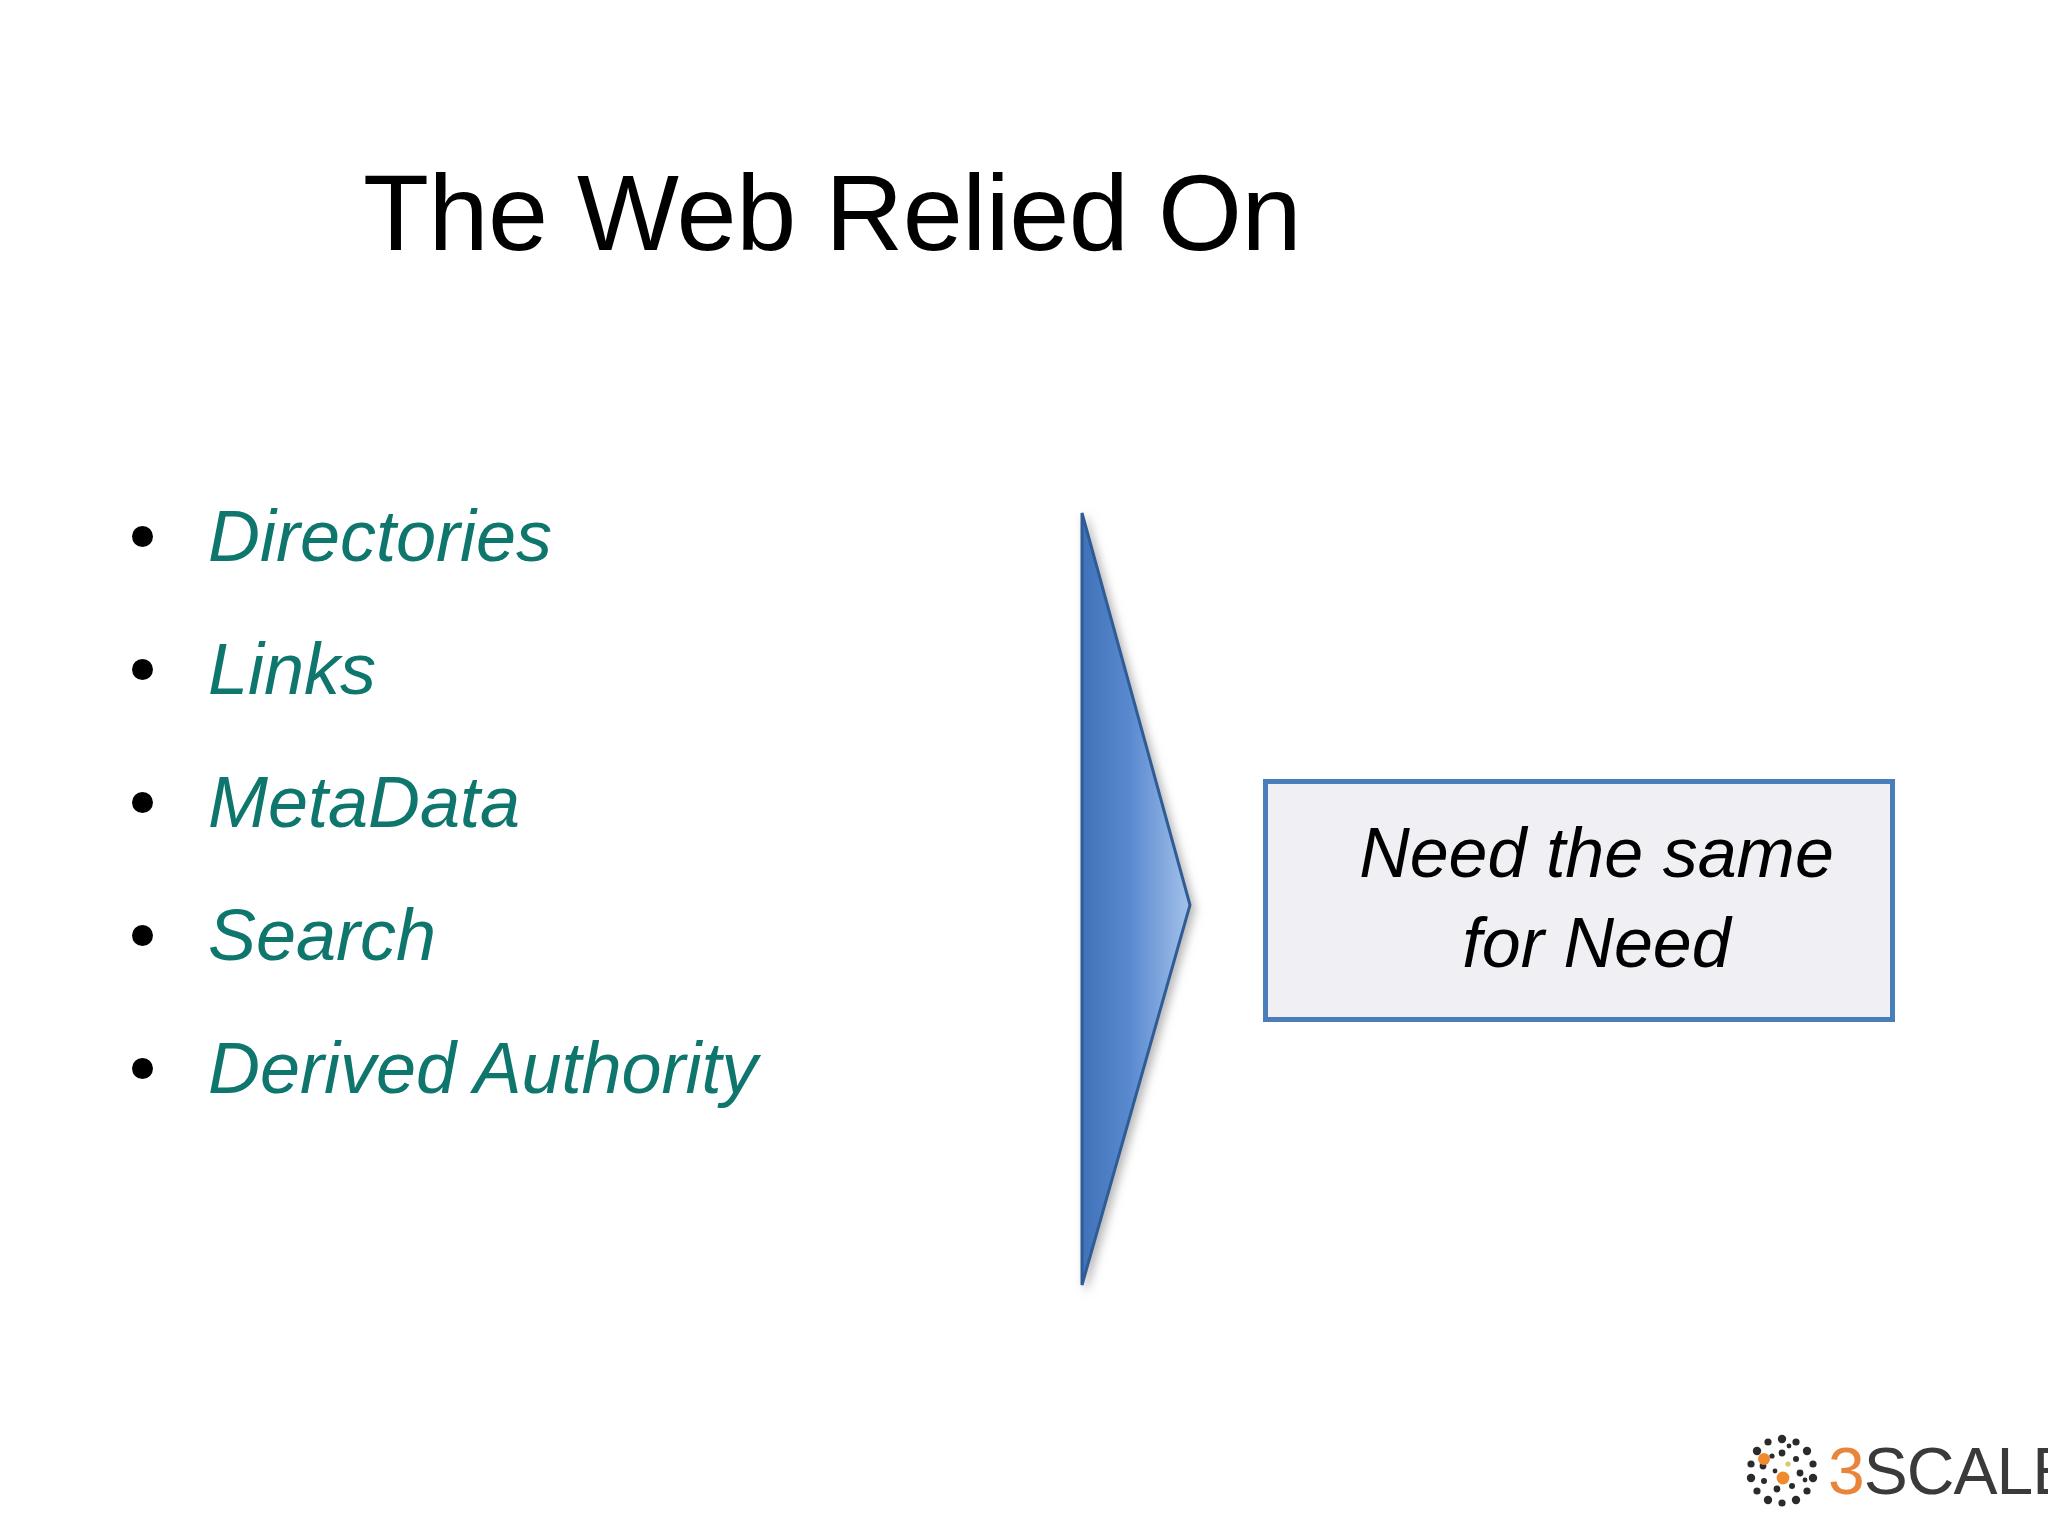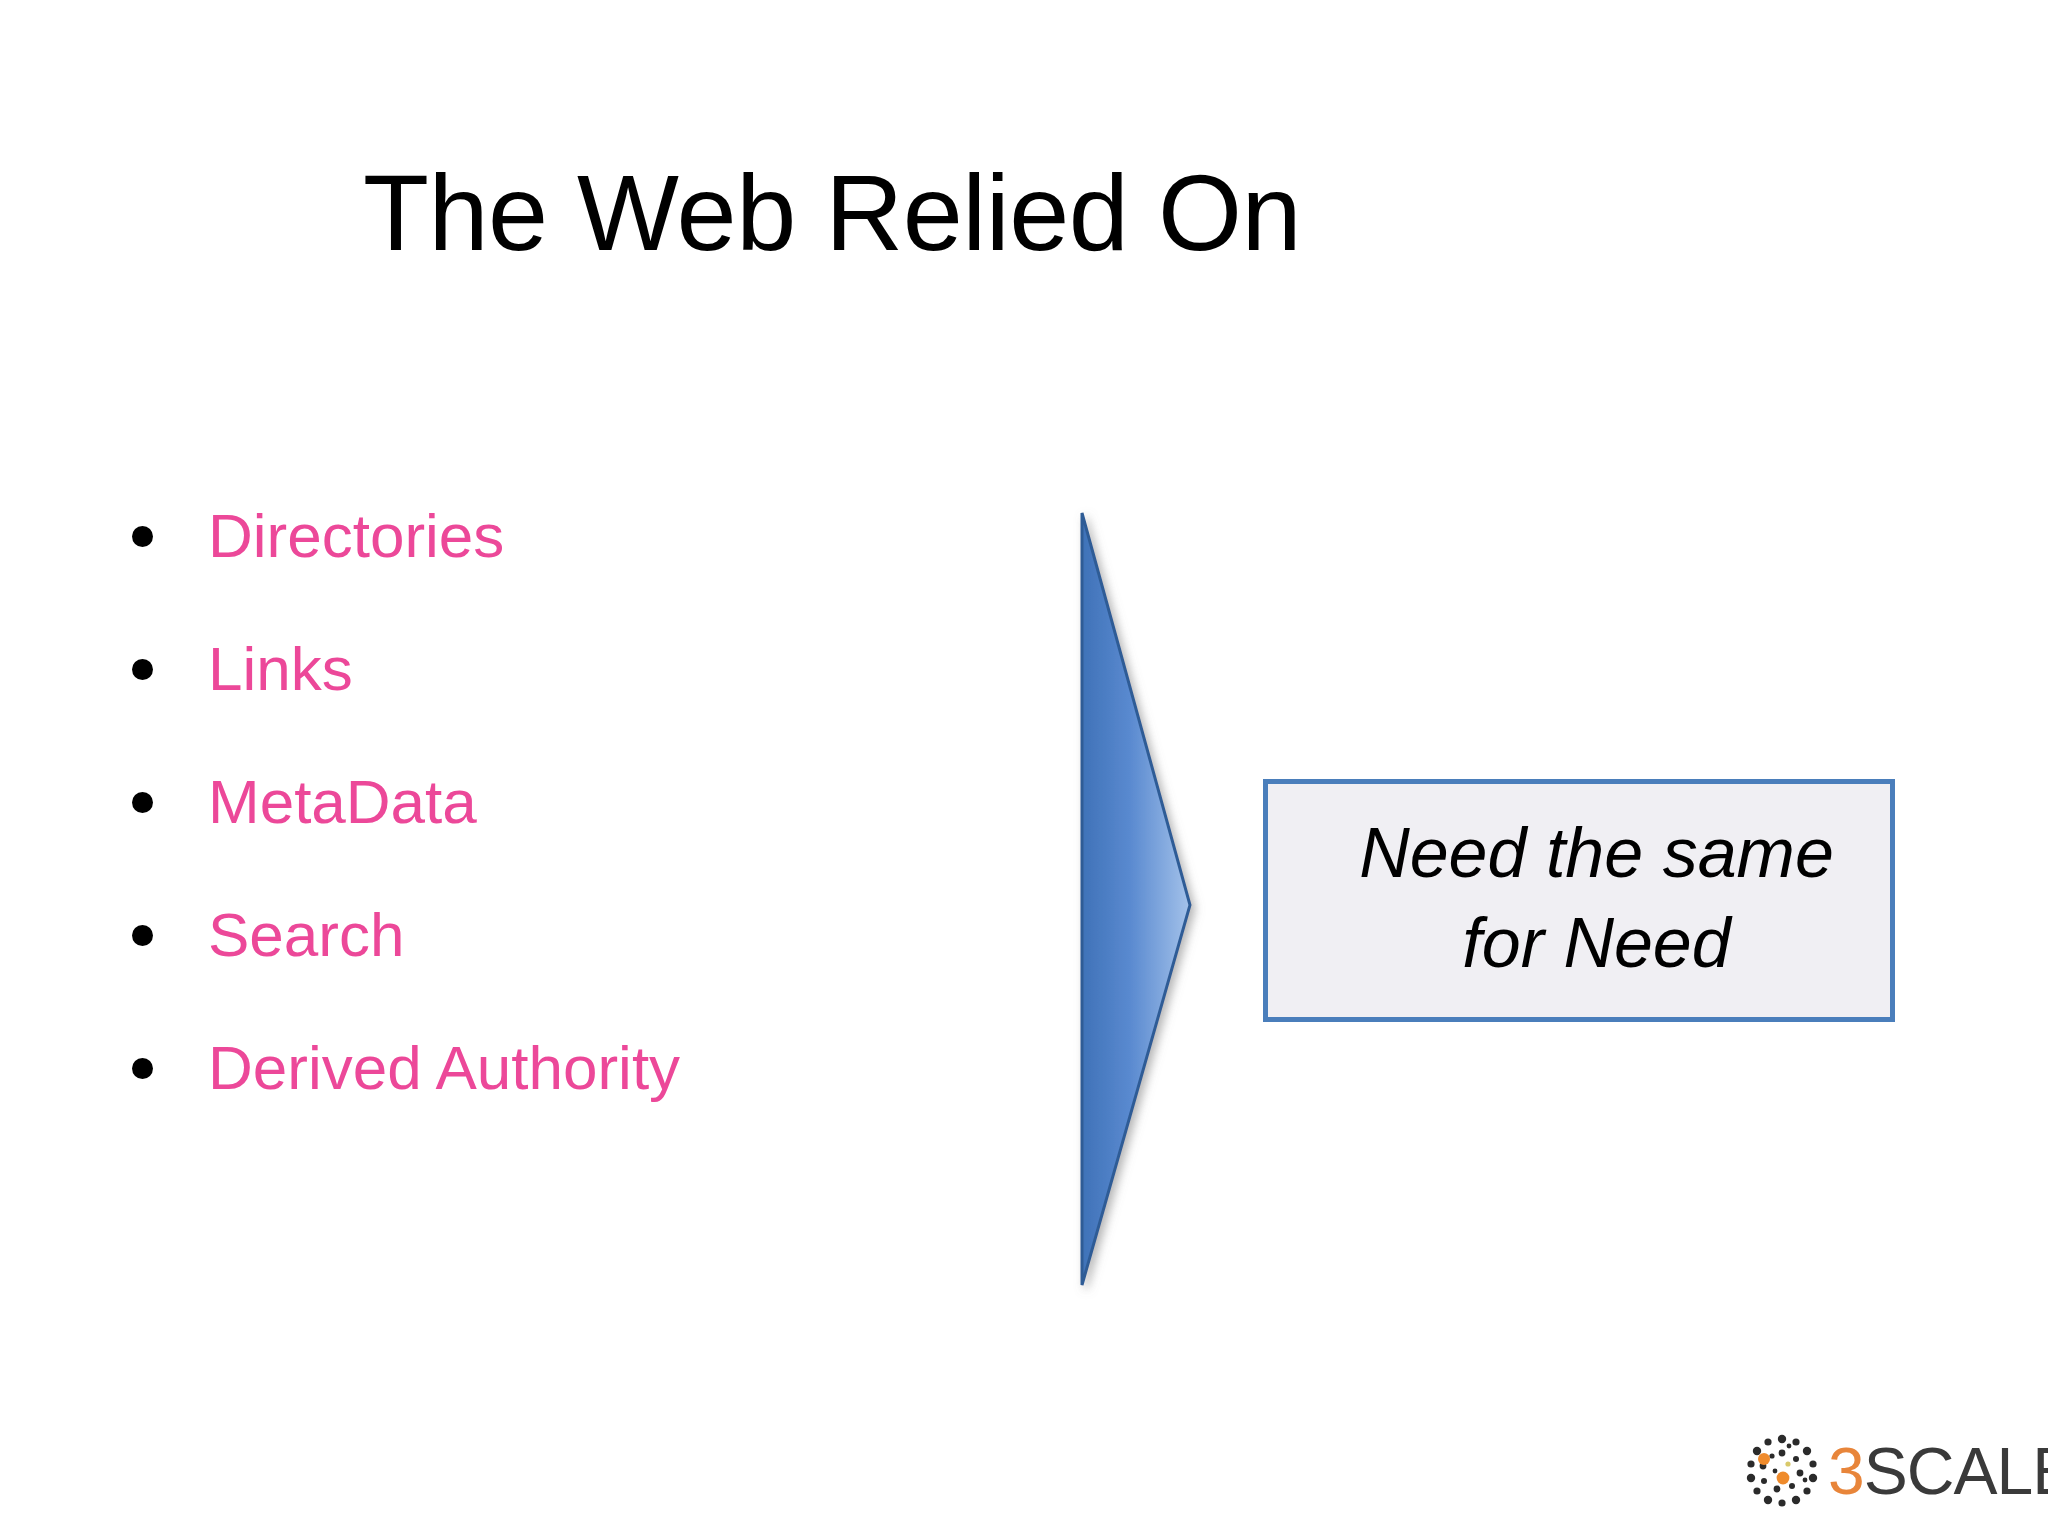--- a/index.html
+++ b/index.html
@@ -42,24 +42,25 @@
     top: 480px;
     width: 1000px;
     margin: 0;
     padding: 0;
     list-style: none;
   }
   .bullet-item {
     position: relative;
     height: 133px;
     padding-left: 88px;
-    font-size: 62px;
+    font-size: 72px;
     line-height: 112px;
-    color: #ec4899;
+    color: #0f766e;
     white-space: nowrap;
+    font-style: italic;
   }
   .bullet-dot {
     position: absolute;
     left: 12px;
     top: 46px;
     width: 21px;
     height: 21px;
     border-radius: 50%;
     background: #000000;
   }

